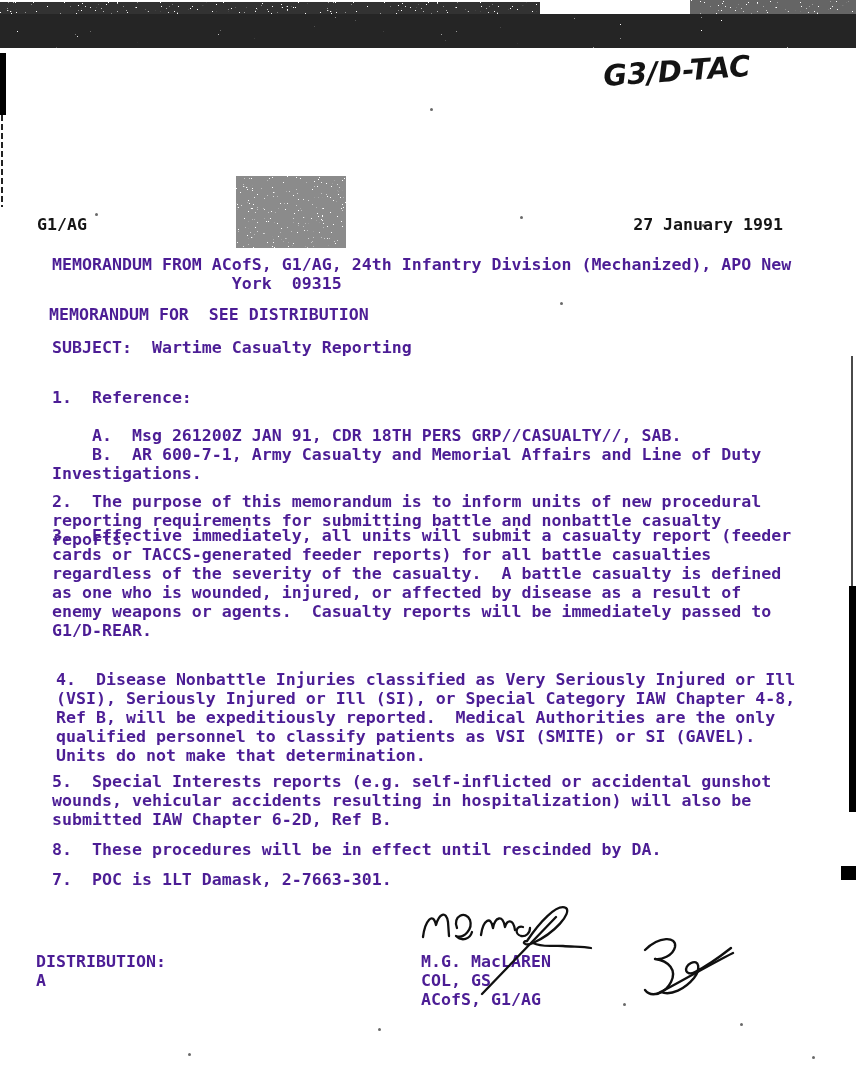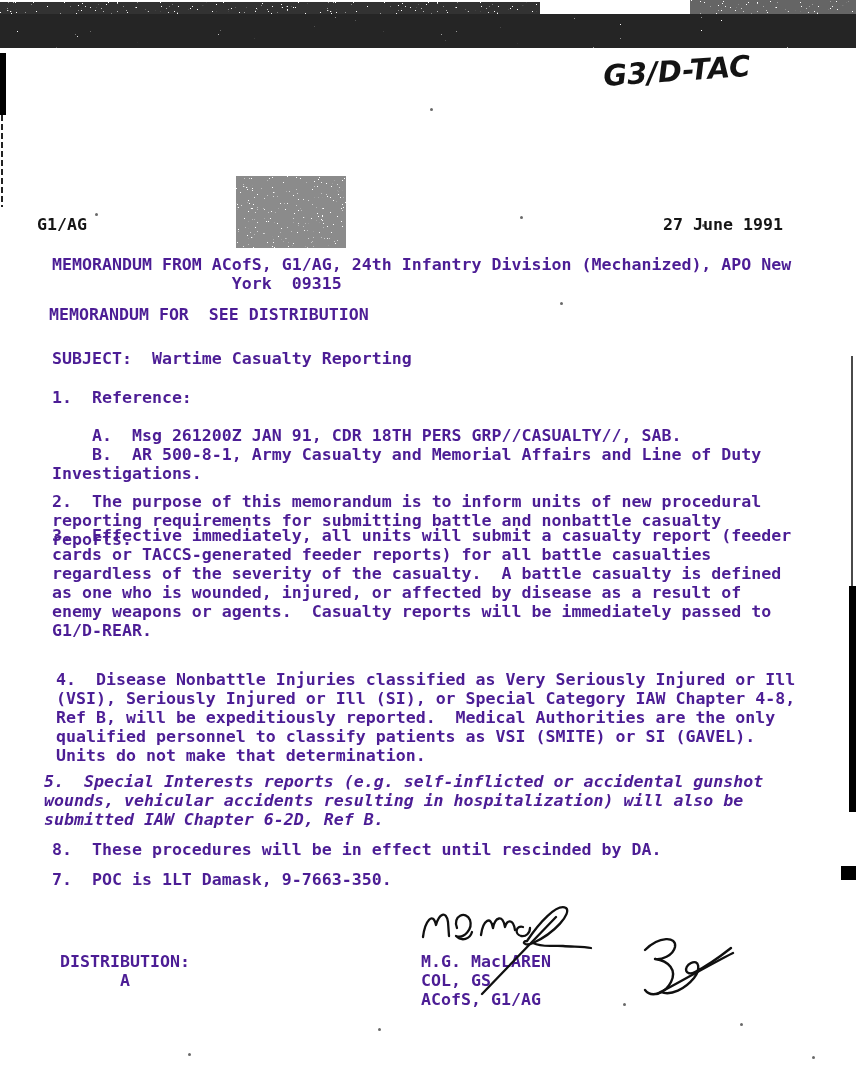--- a/index.html
+++ b/index.html
@@ -17,29 +17,29 @@
     position:absolute;left:44px;top:128px;width:760px;text-align:center;
     font-size:16.6px;line-height:18.6px;white-space:pre;
   }
   .refrow{
     position:absolute;left:37px;top:216px;width:746px;
     display:flex;justify-content:space-between;
     font-size:16.6px;line-height:18.6px;white-space:pre;
   }
   .from{left:44px;top:247px;}
   .for{left:41px;top:297px;}
-  .subject{left:44px;top:341px;}
+  .subject{left:44px;top:330px;}
   .p1{left:44px;top:380px;}
   .p2{left:44px;top:484px;}
   .p3{left:44px;top:518px;}
   .p4{left:48px;top:662px;}
-  .p5{left:36px;top:764px;font-style:italic;}
+  .p5{left:44px;top:764px;}
   .p6{left:44px;top:832px;}
   .p7{left:44px;top:862px;}
-  .distribution{left:52px;top:944px;line-height:18.8px;text-align:center;}
+  .distribution{left:28px;top:944px;line-height:18.8px;}
   .sig-typed{left:413px;top:944px;line-height:18.8px;}
   .noise{position:absolute;left:0;top:0;}
   .noise2{position:absolute;left:236px;top:176px;}
   .edge{position:absolute;}
   .lm1{left:0;top:53px;width:6px;height:62px;background:#000;}
   .lm2{left:1px;top:115px;width:2px;height:92px;
        background:repeating-linear-gradient(#222 0 6px, transparent 6px 9px);}
   .rl1{left:851px;top:356px;width:2px;height:230px;background:#4a4a4a;}
   .rb1{left:849px;top:586px;width:7px;height:226px;background:#000;}
   .rs1{left:841px;top:866px;width:15px;height:14px;background:#000;}
@@ -90,52 +90,52 @@
   <div class="speck" style="left:740px;top:1023px"></div>
   <div class="speck" style="left:812px;top:1056px"></div>
 
   <svg class="annot" width="190" height="60">
     <text x="6" y="38" transform="rotate(-4 6 38)" font-family="'DejaVu Sans',sans-serif" font-style="italic" font-weight="bold" font-size="29" fill="#131313">G3/D-TAC</text>
   </svg>
 
 
   <div class="refrow">
     <span>G1/AG</span>
-    <span>27 June 1991</span>
+    <span>27 January 1991</span>
   </div>
 
   <pre class="from">MEMORANDUM FROM ACofS, G1/AG, 24th Infantry Division (Mechanized), APO New
                   York  09315</pre>
   <pre class="for">MEMORANDUM FOR  SEE DISTRIBUTION</pre>
   <pre class="subject">SUBJECT:  Wartime Casualty Reporting</pre>
 
   <pre class="p1">1.  Reference:
 
     A.  Msg 261200Z JAN 91, CDR 18TH PERS GRP//CASUALTY//, SAB.
-    B.  AR 500-8-1, Army Casualty and Memorial Affairs and Line of Duty
+    B.  AR 600-7-1, Army Casualty and Memorial Affairs and Line of Duty
 Investigations.</pre>
   <pre class="p2">2.  The purpose of this memorandum is to inform units of new procedural
 reporting requirements for submitting battle and nonbattle casualty
 reports.</pre>
   <pre class="p3">3.  Effective immediately, all units will submit a casualty report (feeder
 cards or TACCS-generated feeder reports) for all battle casualties
 regardless of the severity of the casualty.  A battle casualty is defined
 as one who is wounded, injured, or affected by disease as a result of
 enemy weapons or agents.  Casualty reports will be immediately passed to
 G1/D-REAR.</pre>
   <pre class="p4">4.  Disease Nonbattle Injuries classified as Very Seriously Injured or Ill
 (VSI), Seriously Injured or Ill (SI), or Special Category IAW Chapter 4-8,
 Ref B, will be expeditiously reported.  Medical Authorities are the only
 qualified personnel to classify patients as VSI (SMITE) or SI (GAVEL).
 Units do not make that determination.</pre>
   <pre class="p5">5.  Special Interests reports (e.g. self-inflicted or accidental gunshot
 wounds, vehicular accidents resulting in hospitalization) will also be
 submitted IAW Chapter 6-2D, Ref B.</pre>
   <pre class="p6">8.  These procedures will be in effect until rescinded by DA.</pre>
-  <pre class="p7">7.  POC is 1LT Damask, 9-7663-350.</pre>
+  <pre class="p7">7.  POC is 1LT Damask, 2-7663-301.</pre>
 
   <pre class="distribution">DISTRIBUTION:
 A</pre>
   <pre class="sig-typed">M.G. MacLAREN
 COL, GS
 ACofS, G1/AG</pre>
 
   <svg class="sig-script" width="190" height="110" viewBox="0 0 190 110">
     <g fill="none" stroke="#101010" stroke-width="2.3" stroke-linecap="round" stroke-linejoin="round">
       <path d="M 8,42 C 10,26 18,16 21,30 C 24,19 31,15 33,27 L 34,41"></path>

